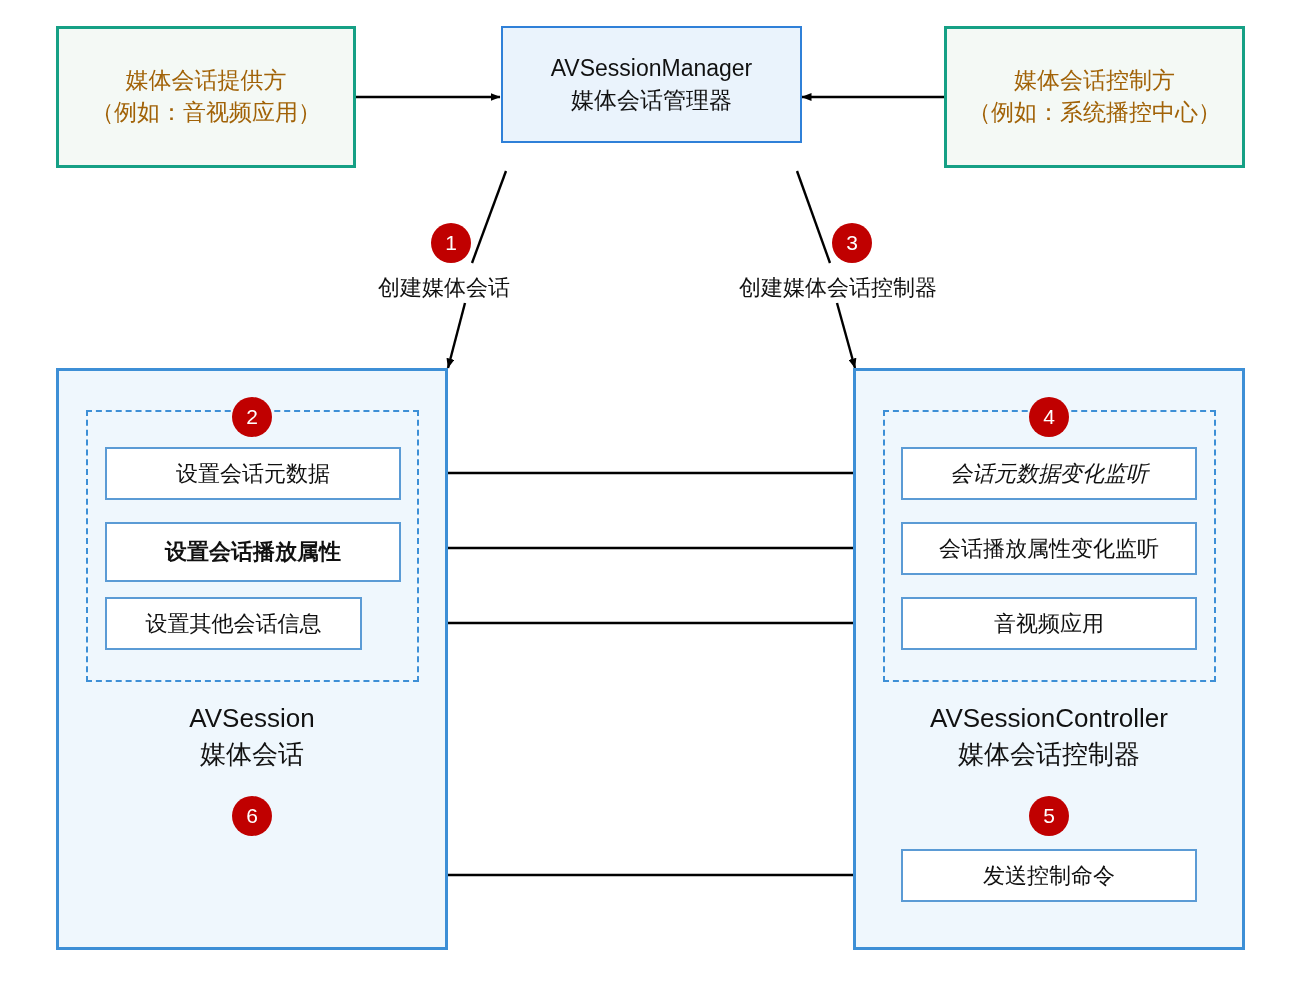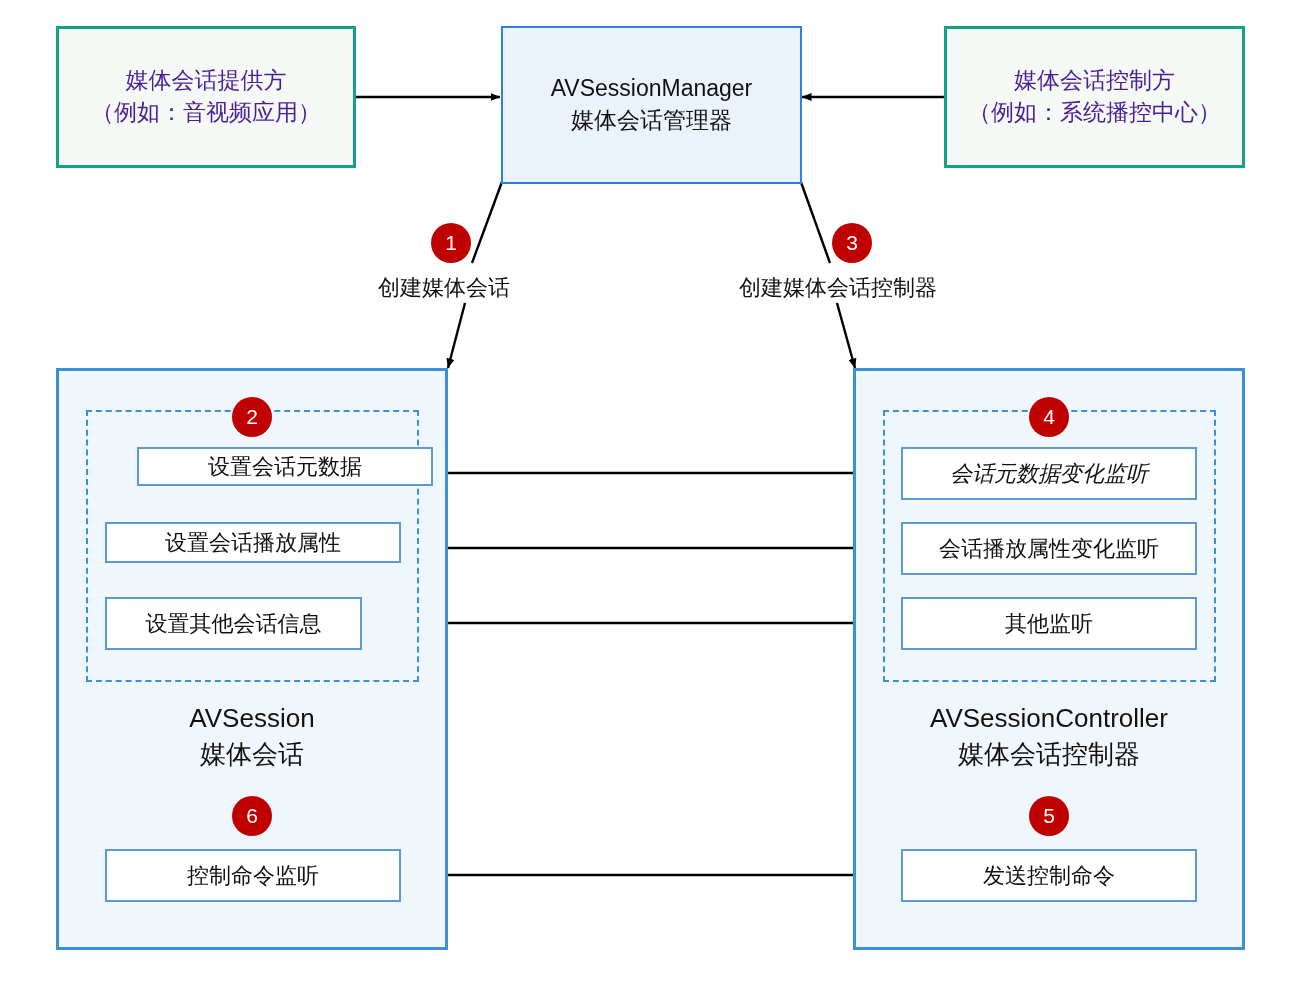--- a/index.html
+++ b/index.html
@@ -34,21 +34,21 @@
     align-items: center;
     justify-content: center;
     text-align: center;
     line-height: 1.38;
   }
   
   .actor {
     border: 3px solid #16a085;
     background: #f4f9f5;
     font-size: 23px;
-    color: #4c1d95;
+    color: #a16207;
   }
   
   .manager {
     border: 2px solid #2f80d8;
     background: #eaf3fc;
     font-size: 23px;
     color: #111111;
   }
   
   .panel {
@@ -135,21 +135,21 @@
     <line x1="400" y1="623" x2="901" y2="623" stroke="#000000" stroke-width="2.4" marker-end="url(#arrowhead)"></line>
 
     <line x1="900" y1="875" x2="401" y2="875" stroke="#000000" stroke-width="2.4" marker-end="url(#arrowhead)"></line>
   </svg>
 
   <div class="node actor" style="left:56px; top:26px; width:300px; height:142px;">
     <span>媒体会话提供方</span>
     <span>（例如：音视频应用）</span>
   </div>
 
-  <div class="node manager" style="left:501px; top:26px; width:301px; height:158px;">
+  <div class="node manager" style="left:501px; top:26px; width:301px; height:117px;">
     <span>AVSessionManager</span>
     <span>媒体会话管理器</span>
   </div>
 
   <div class="node actor" style="left:944px; top:26px; width:301px; height:142px;">
     <span>媒体会话控制方</span>
     <span>（例如：系统播控中心）</span>
   </div>
 
   <div class="badge" style="left:431px; top:223px;">1</div>
@@ -158,43 +158,42 @@
   <div class="badge" style="left:832px; top:223px;">3</div>
   <div class="step-label" style="left:739px; top:273px;text-align:center;">创建媒体会话控制器</div>
 
   <div class="panel" style="left:56px; top:368px; width:392px; height:582px;">
   </div>
 
   <div class="dashed-group" style="left:86px; top:410px; width:333px; height:272px;"></div>
 
   <div class="badge" style="left:232px; top:397px;">2</div>
 
-  <div class="item-box" style="left:105px; top:447px; width:296px; height:39px;margin-left:32px;">设置会话元数据</div>
-  <div class="item-box" style="left:105px; top:522px; width:296px; height:41px;">设置会话播放属性</div>
+  <div class="item-box" style="left:105px; top:447px; width:296px; height:53px;">设置会话元数据</div>
+  <div class="item-box" style="left:105px; top:522px; width:296px; height:60px;font-weight:bold;">设置会话播放属性</div>
   <div class="item-box" style="left:105px; top:597px; width:257px; height:53px;">设置其他会话信息</div>
 
   <div class="panel-title" style="left:56px; top:700px; width:392px;">
     <div>AVSession</div>
     <div>媒体会话</div>
   </div>
 
   <div class="badge" style="left:232px; top:796px;">6</div>
 
-  <div class="item-box" style="left:105px; top:849px; width:296px; height:53px;">控制命令监听</div>
 
   <div class="panel" style="left:853px; top:368px; width:392px; height:582px;">
   </div>
 
   <div class="dashed-group" style="left:883px; top:410px; width:333px; height:272px;"></div>
 
   <div class="badge" style="left:1029px; top:397px;">4</div>
 
   <div class="item-box" style="left:901px; top:447px; width:296px; height:53px;font-style:italic;">会话元数据变化监听</div>
   <div class="item-box" style="left:901px; top:522px; width:296px; height:53px;">会话播放属性变化监听</div>
-  <div class="item-box" style="left:901px; top:597px; width:296px; height:53px;">其他监听</div>
+  <div class="item-box" style="left:901px; top:597px; width:296px; height:53px;">音视频应用</div>
 
   <div class="panel-title" style="left:853px; top:700px; width:392px;">
     <div>AVSessionController</div>
     <div>媒体会话控制器</div>
   </div>
 
   <div class="badge" style="left:1029px; top:796px;">5</div>
 
   <div class="item-box" style="left:901px; top:849px; width:296px; height:53px;">发送控制命令</div>
 

